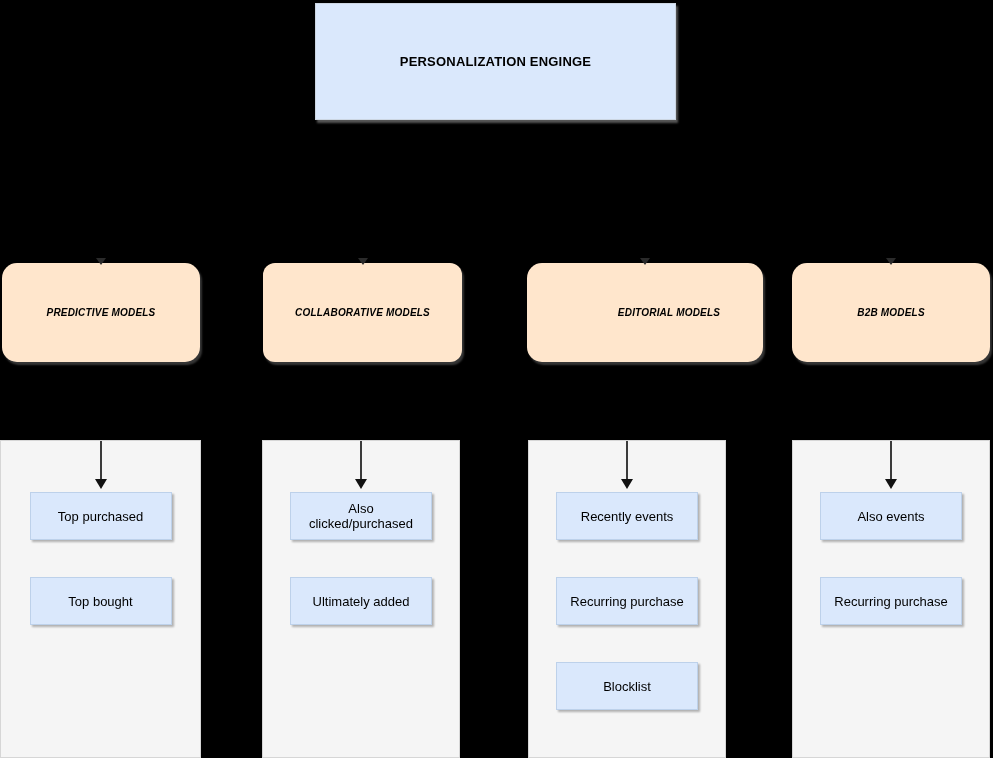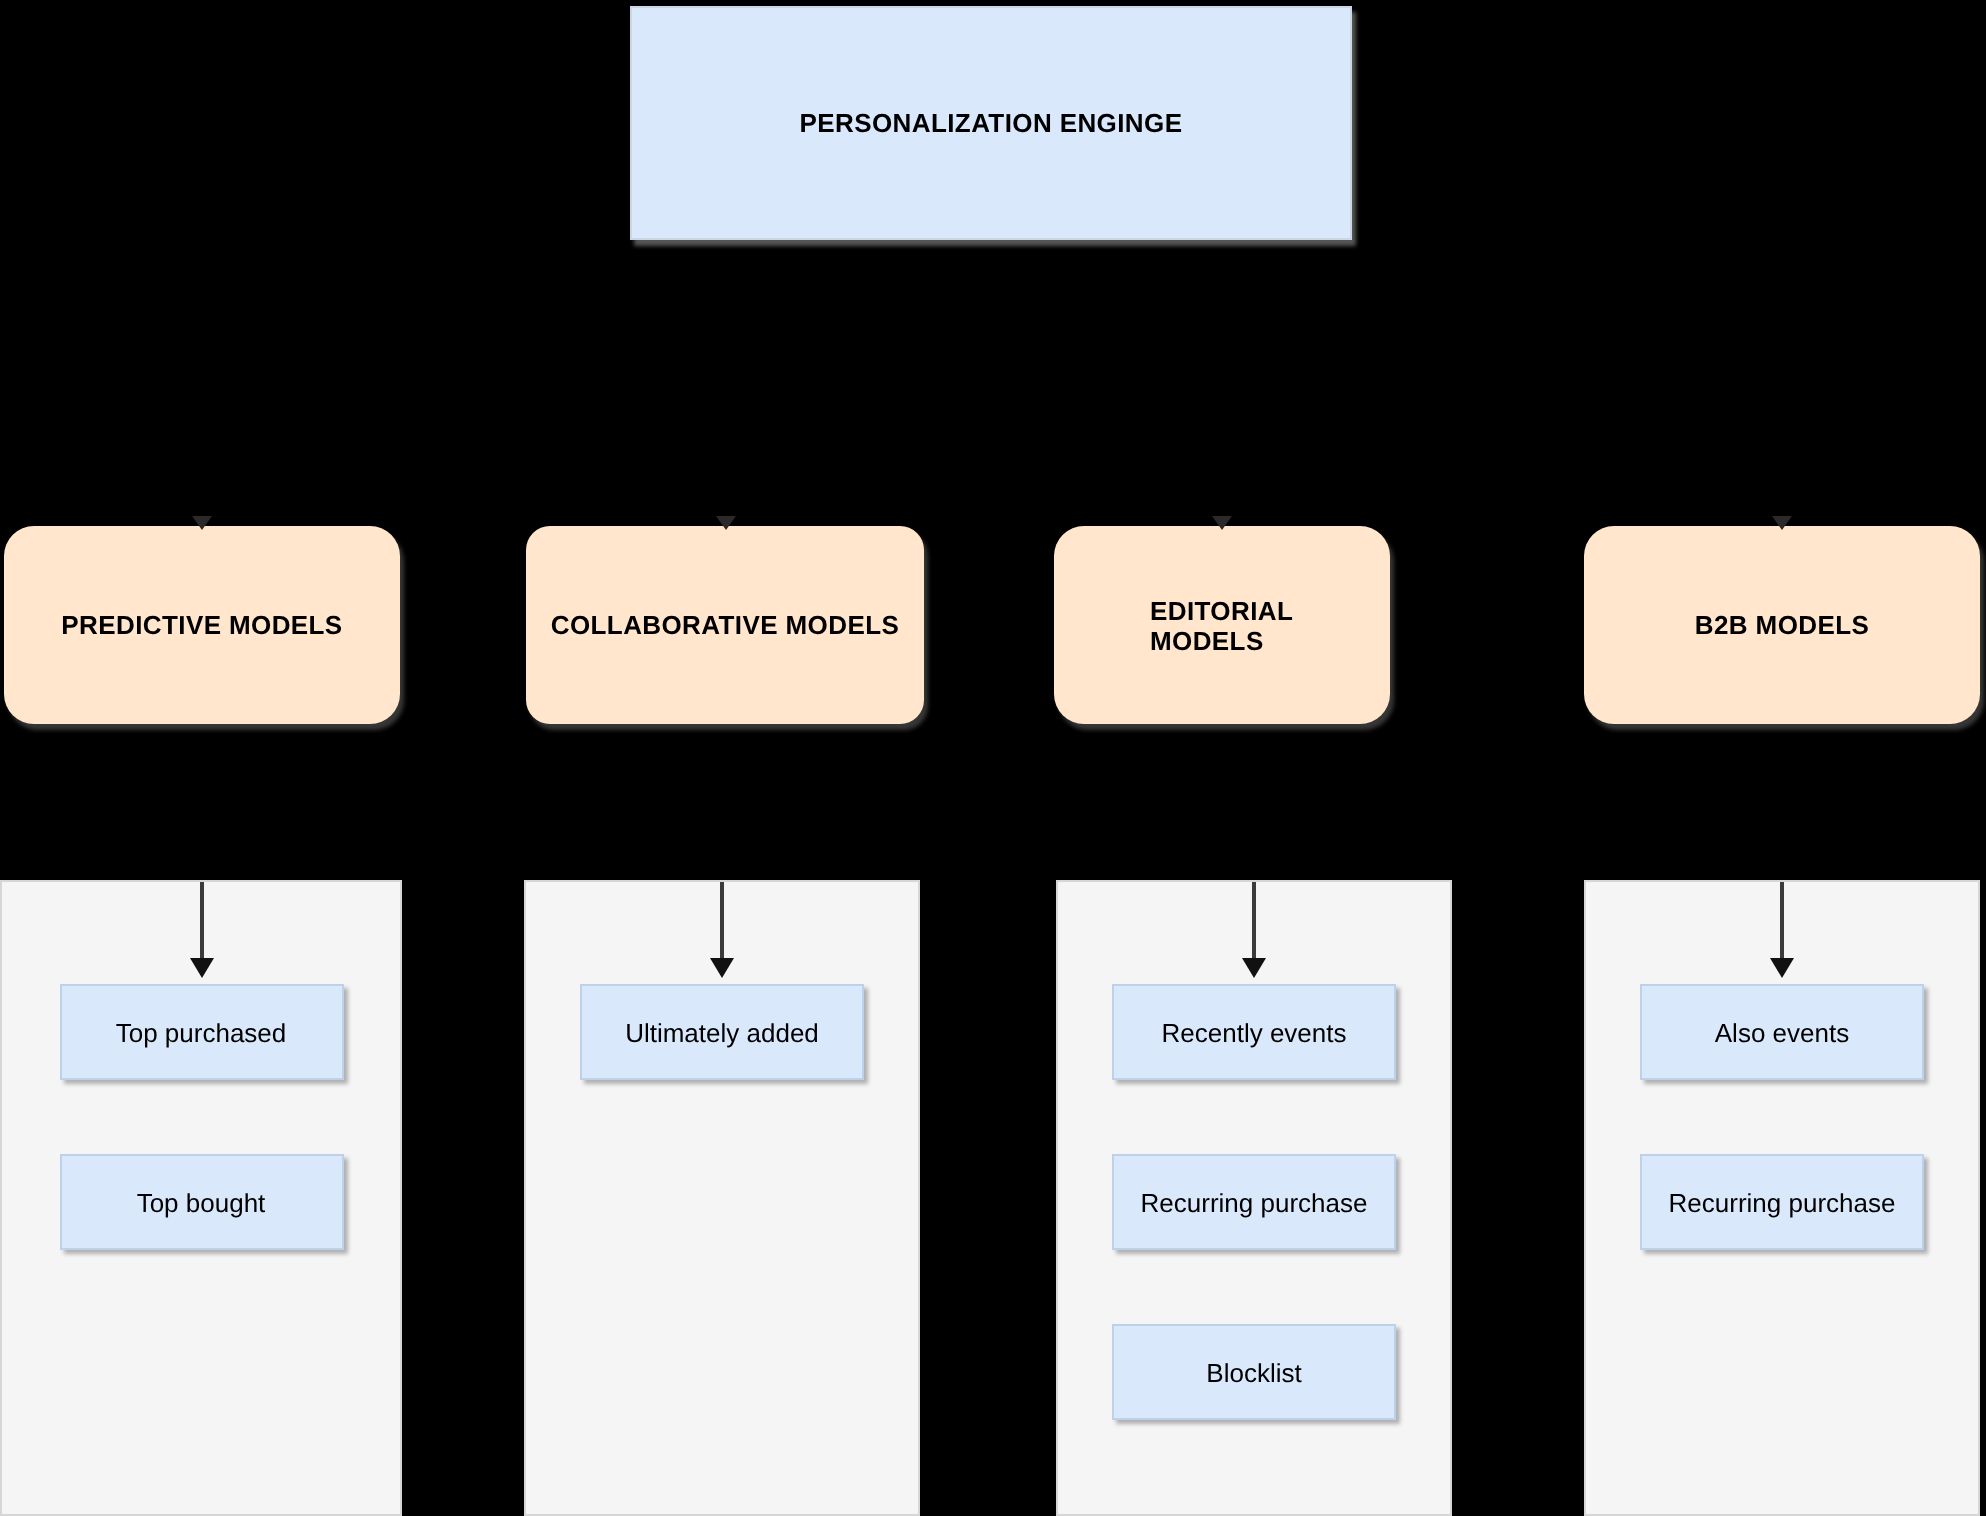--- a/index.html
+++ b/index.html
@@ -28,27 +28,28 @@
   }
 
   
   .category {
     position: absolute;
     top: 263px; height: 99px;
     background: #ffe6cc;
     border-radius: 15px;
     box-shadow: 2px 3px 2px rgba(154,154,154,0.35);
     display: flex; align-items: center; justify-content: center;
-    font-size: 13px; font-weight: bold; letter-spacing: 0.2px;
+    font-size: 10px; font-weight: bold; letter-spacing: 0.2px;
     text-align: left;
     box-sizing: border-box;
+    font-style: italic;
   }
   .cat-0 { left: 2px;   width: 198px; }
   .cat-1 { left: 263px; width: 199px; border-radius: 12px; }
-  .cat-2 { left: 527px; width: 168px; padding-left: 48px; }
+  .cat-2 { left: 527px; width: 236px; padding-left: 48px; }
   .cat-3 { left: 792px; width: 198px; }
 
   
   .arrow-tip {
     position: absolute;
     top: -5px; left: 50%;
     transform: translateX(-50%);
     width: 0; height: 0;
     border-left: 5px solid transparent;
     border-right: 5px solid transparent;
@@ -133,20 +134,22 @@
     </span>
     <div class="child">Top purchased</div>
     <div class="child">Top bought</div>
   </div>
 
   <div class="lane lane-1">
     <span class="lane-arrow">
       <span class="line"></span>
       <span class="head"></span>
     </span>
+    <div class="child">Also
+clicked/purchased</div>
     <div class="child">Ultimately added</div>
   </div>
 
   <div class="lane lane-2">
     <span class="lane-arrow">
       <span class="line"></span>
       <span class="head"></span>
     </span>
     <div class="child">Recently events</div>
     <div class="child">Recurring purchase</div>

